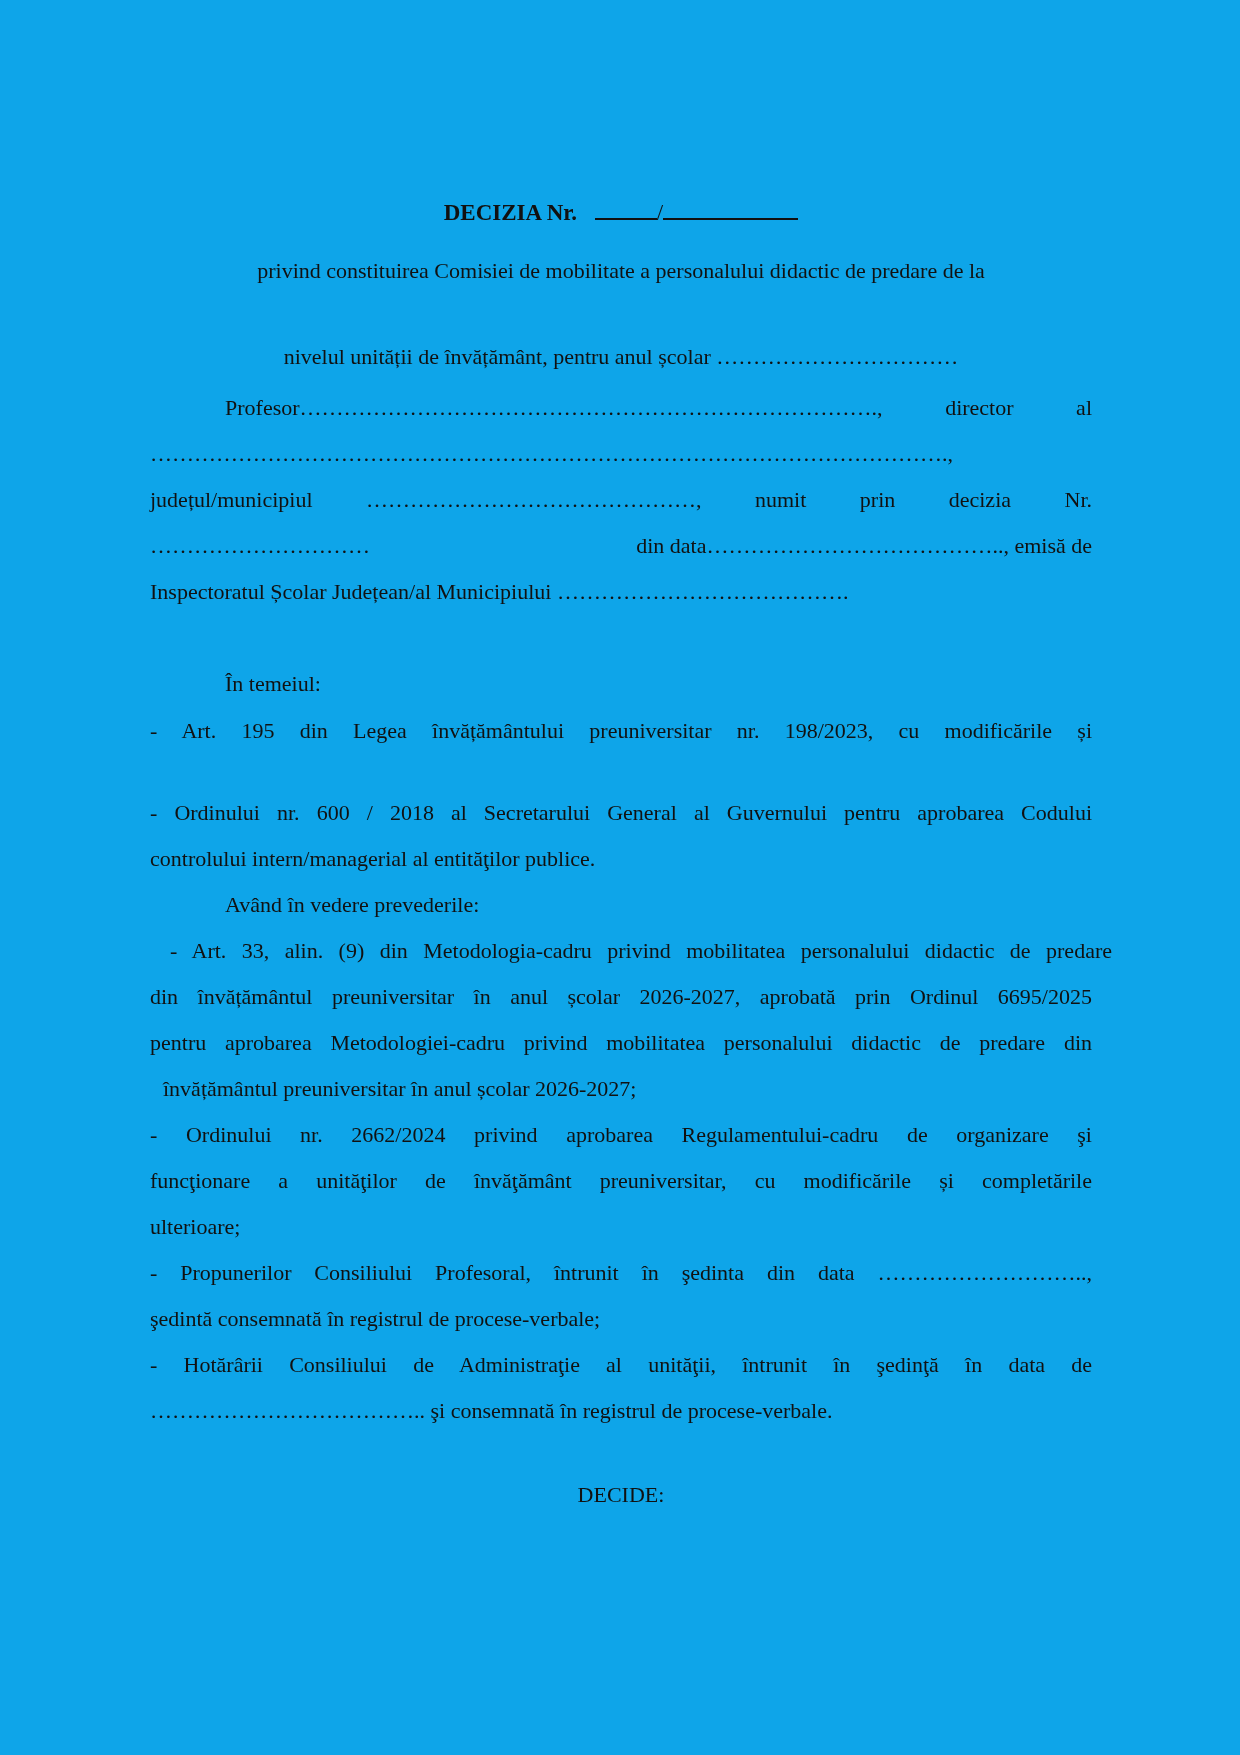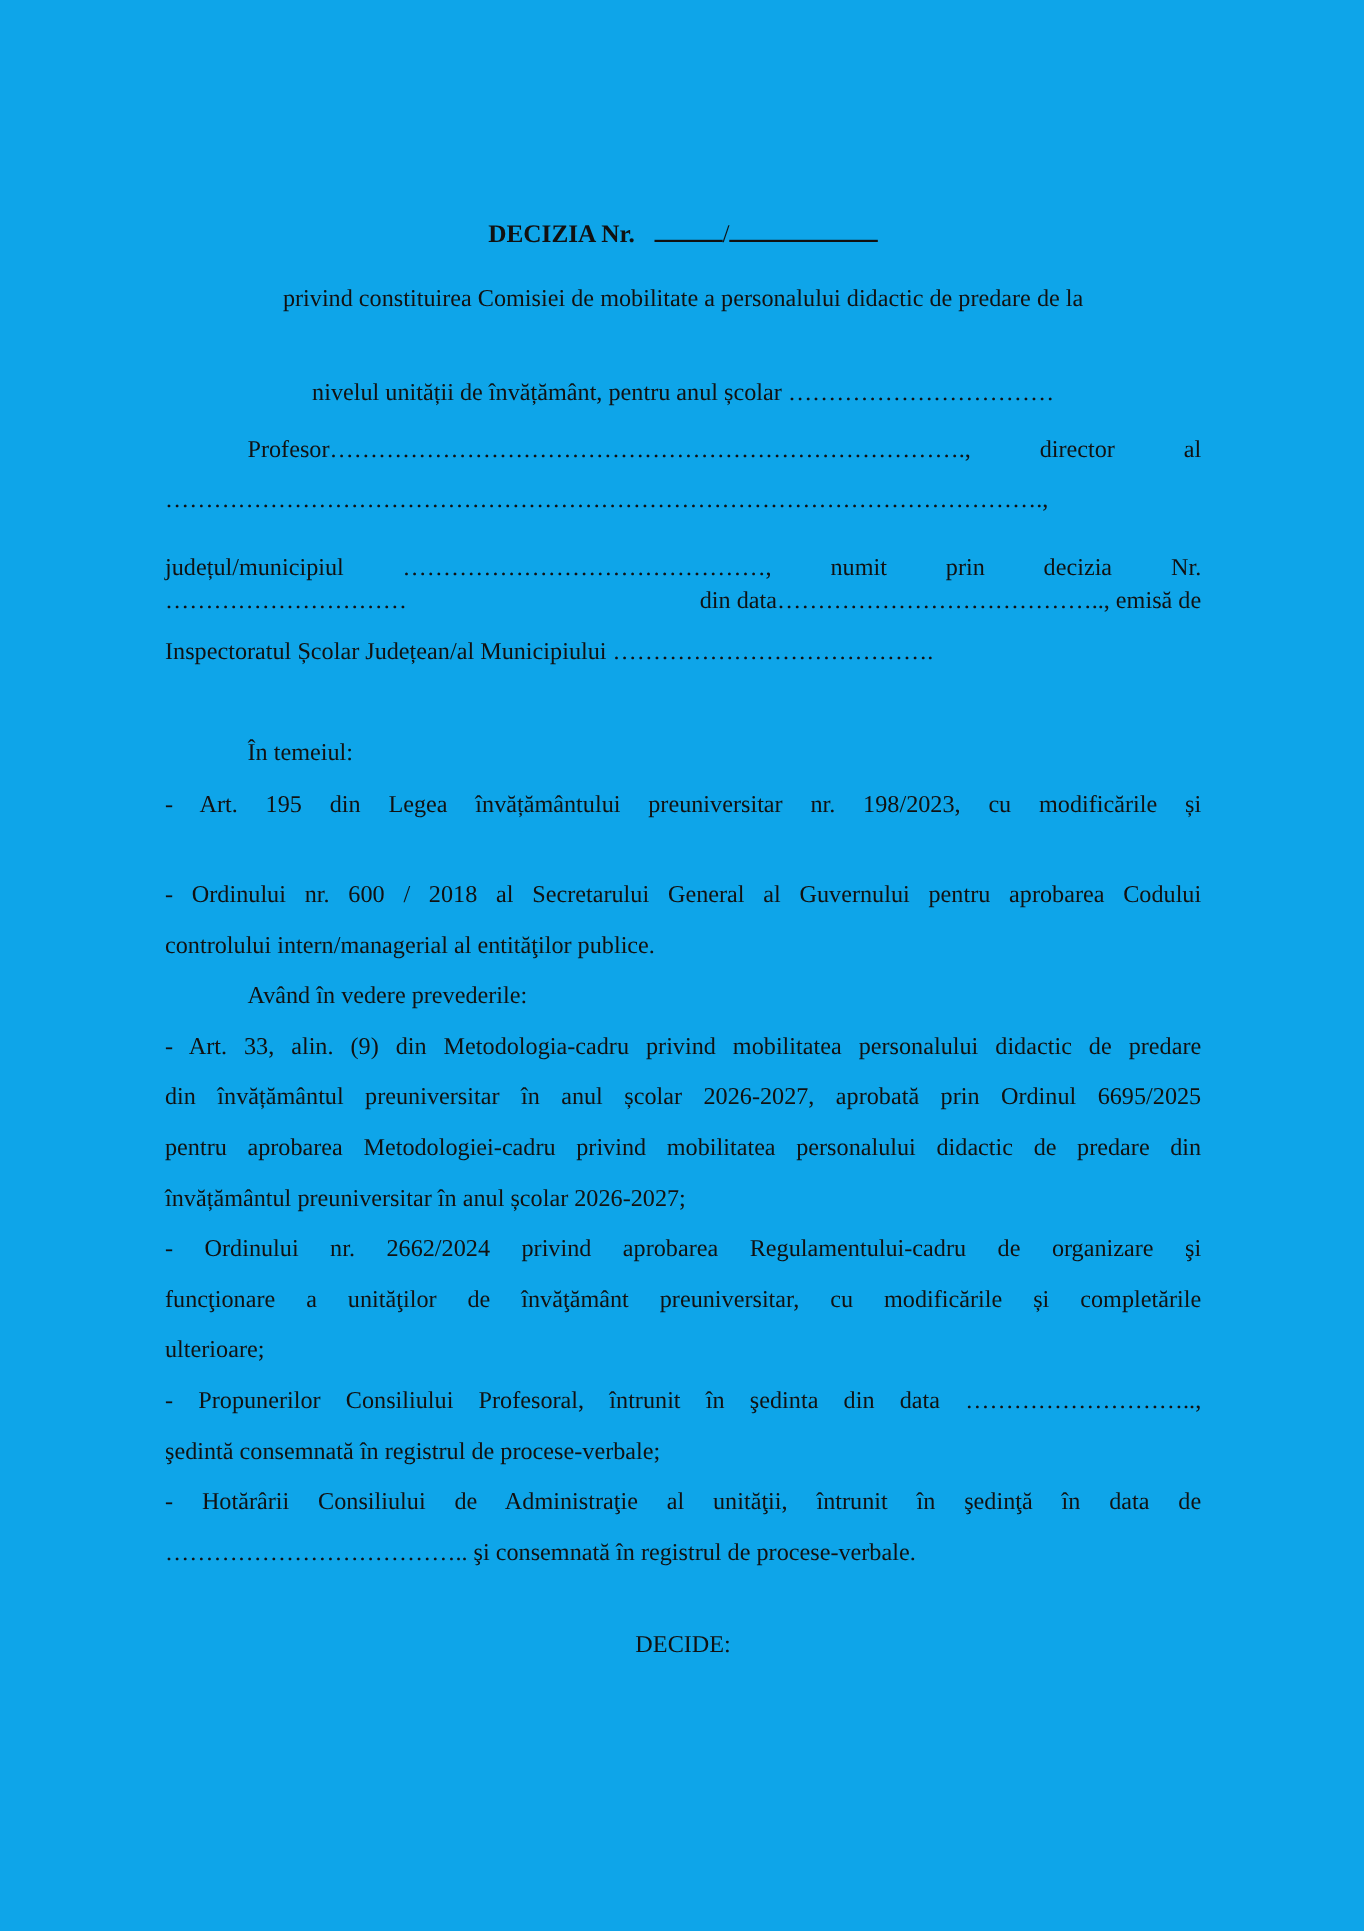--- a/index.html
+++ b/index.html
@@ -57,37 +57,37 @@
   <div class="line center title" style="top:198px;">
     <span>DECIZIA Nr.</span>
     <span class="blank" style="width:62px; margin-left:12px;"></span><span style="font-weight:normal;">/</span><span class="blank" style="width:135px;"></span>
   </div>
 
   <div class="line center bold" style="top:256px;">privind constituirea Comisiei de mobilitate a personalului didactic de predare de la</div>
   <div class="line center bold" style="top:302px;margin-top:40px;">nivelul unității de învățământ, pentru anul școlar ……………………………</div>
 
   <div class="line justify indent" style="top:393px;">Profesor……………………………………………………………………., director al</div>
   <div class="line justify" style="top:439px;">……………………………………………………………………………………………….,</div>
-  <div class="line justify" style="top:485px;margin-top:16px;">județul/municipiul ………………………………………, numit prin decizia Nr.</div>
+  <div class="line justify" style="top:485px;">județul/municipiul ………………………………………, numit prin decizia Nr.</div>
   <div class="line" style="top:531px;">
     <span>…………………………</span>
     <span style="position:absolute; right:0;">din data………………………………….., emisă de</span>
   </div>
   <div class="line" style="top:577px;">Inspectoratul Școlar Județean/al Municipiului ………………………………….</div>
 
   <div class="line bold indent" style="top:669px;">În temeiul:</div>
   <div class="line justify" style="top:716px;">- Art. 195 din Legea învățământului preuniversitar nr. 198/2023, cu modificările și</div>
   <div class="line justify" style="top:798px;">- Ordinului nr. 600 / 2018 al Secretarului General al Guvernului pentru aprobarea Codului</div>
   <div class="line" style="top:844px;">controlului intern/managerial al entităţilor publice.</div>
 
   <div class="line bold indent" style="top:890px;">Având în vedere prevederile:</div>
-  <div class="line justify" style="top:936px;">- Art. 33, alin. (9) din Metodologia-cadru privind mobilitatea personalului didactic de predare</div>
+  <div class="line justify" style="top:936px;margin-left:20px;">- Art. 33, alin. (9) din Metodologia-cadru privind mobilitatea personalului didactic de predare</div>
   <div class="line justify" style="top:982px;">din învățământul preuniversitar în anul școlar 2026-2027, aprobată prin Ordinul 6695/2025</div>
   <div class="line justify" style="top:1028px;">pentru aprobarea Metodologiei-cadru privind mobilitatea personalului didactic de predare din</div>
-  <div class="line" style="top:1074px;">învățământul preuniversitar în anul școlar 2026-2027;</div>
+  <div class="line" style="top:1074px;margin-left:13px;">învățământul preuniversitar în anul școlar 2026-2027;</div>
 
   <div class="line justify" style="top:1120px;">- Ordinului nr. 2662/2024 privind aprobarea Regulamentului-cadru de organizare şi</div>
   <div class="line justify" style="top:1166px;">funcţionare a unităţilor de învăţământ preuniversitar, cu modificările și completările</div>
   <div class="line" style="top:1212px;">ulterioare;</div>
 
   <div class="line justify" style="top:1258px;">- Propunerilor Consiliului Profesoral, întrunit în şedinta din data ………………………..,</div>
   <div class="line" style="top:1304px;">şedintă consemnată în registrul de procese-verbale;</div>
 
   <div class="line justify" style="top:1350px;">- Hotărârii Consiliului de Administraţie al unităţii, întrunit în şedinţă în data de</div>
   <div class="line" style="top:1396px;">……………………………….. şi consemnată în registrul de procese-verbale.</div>

